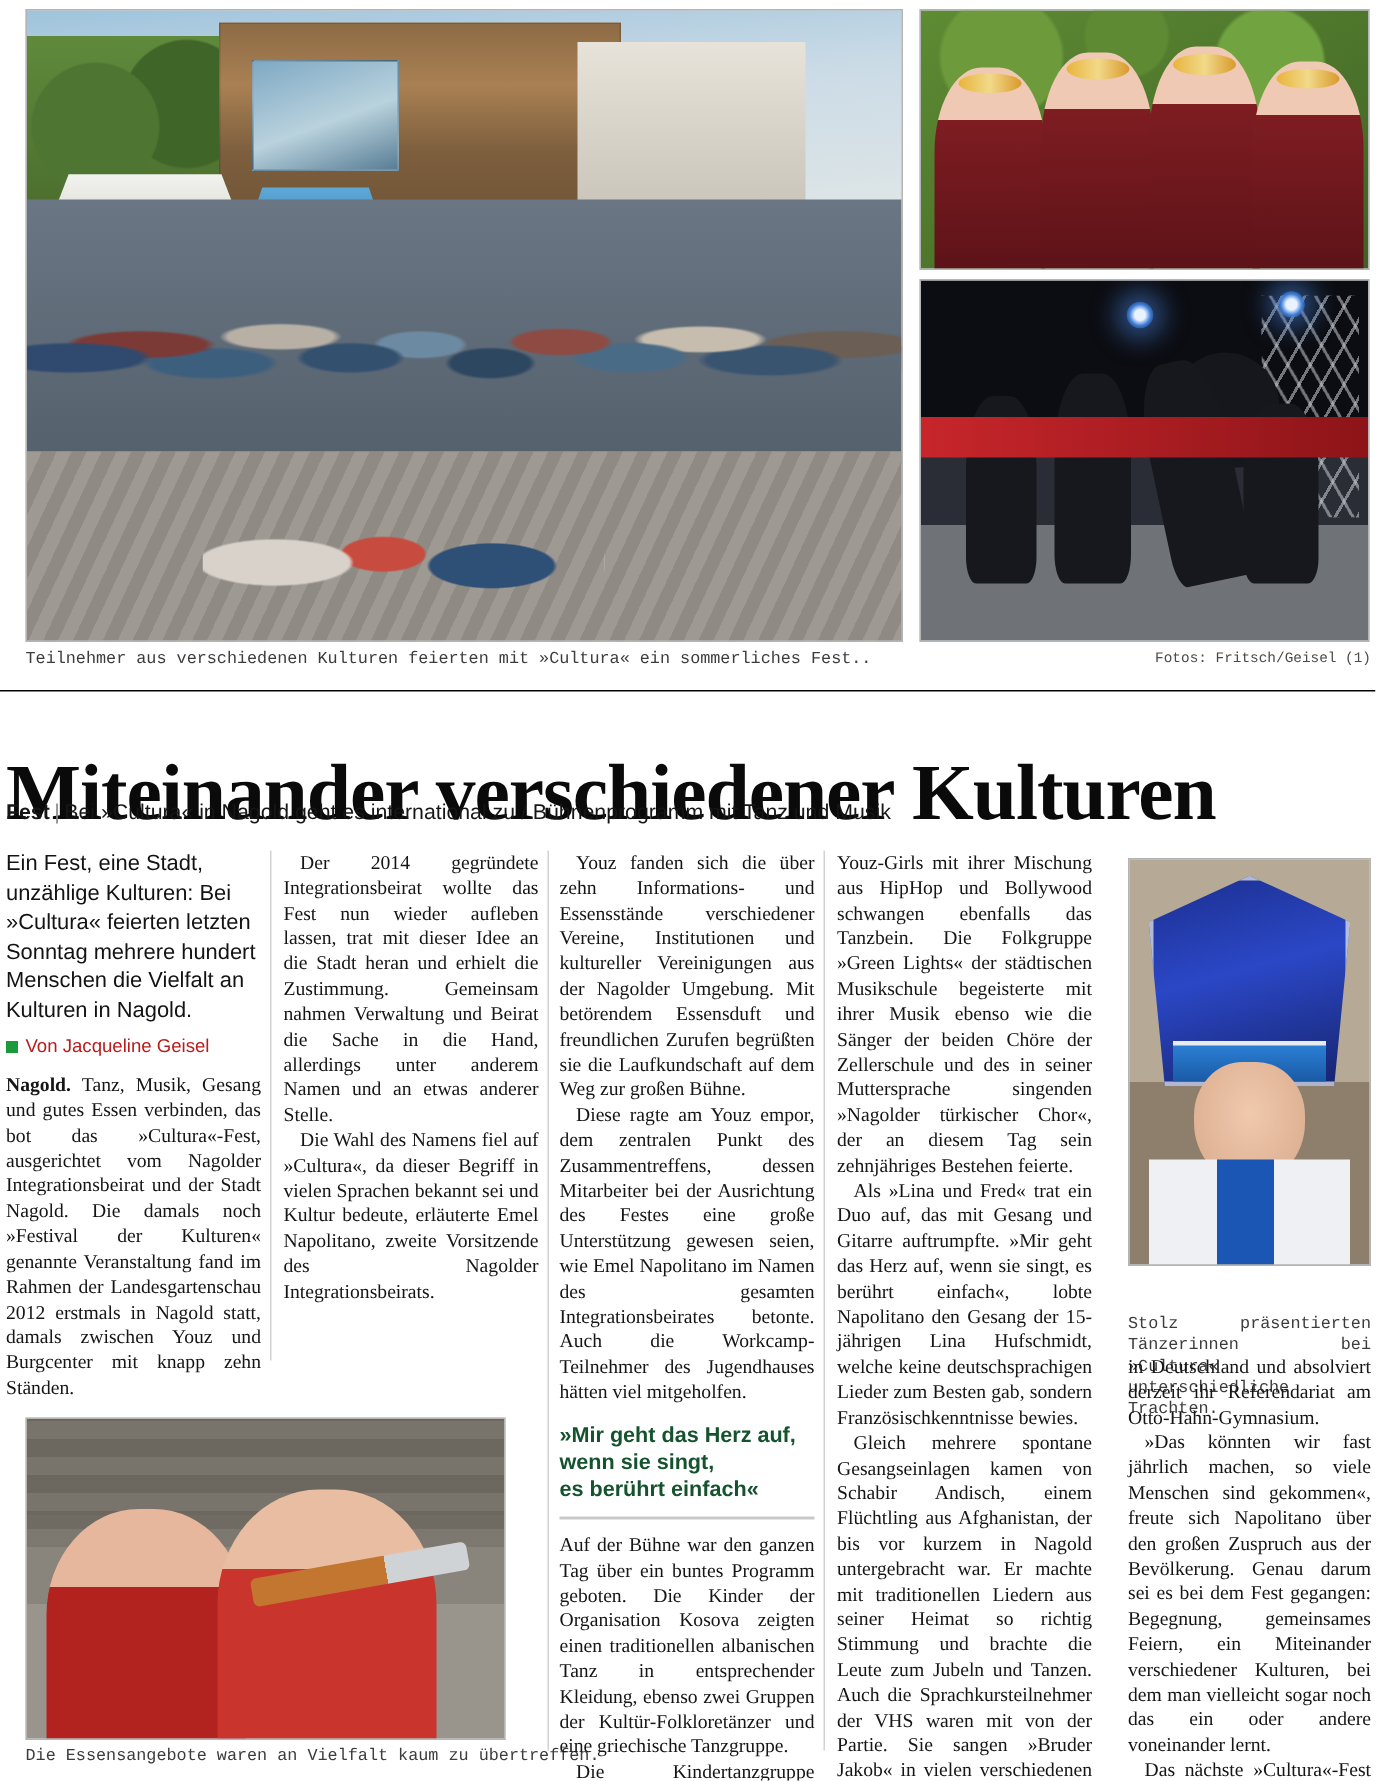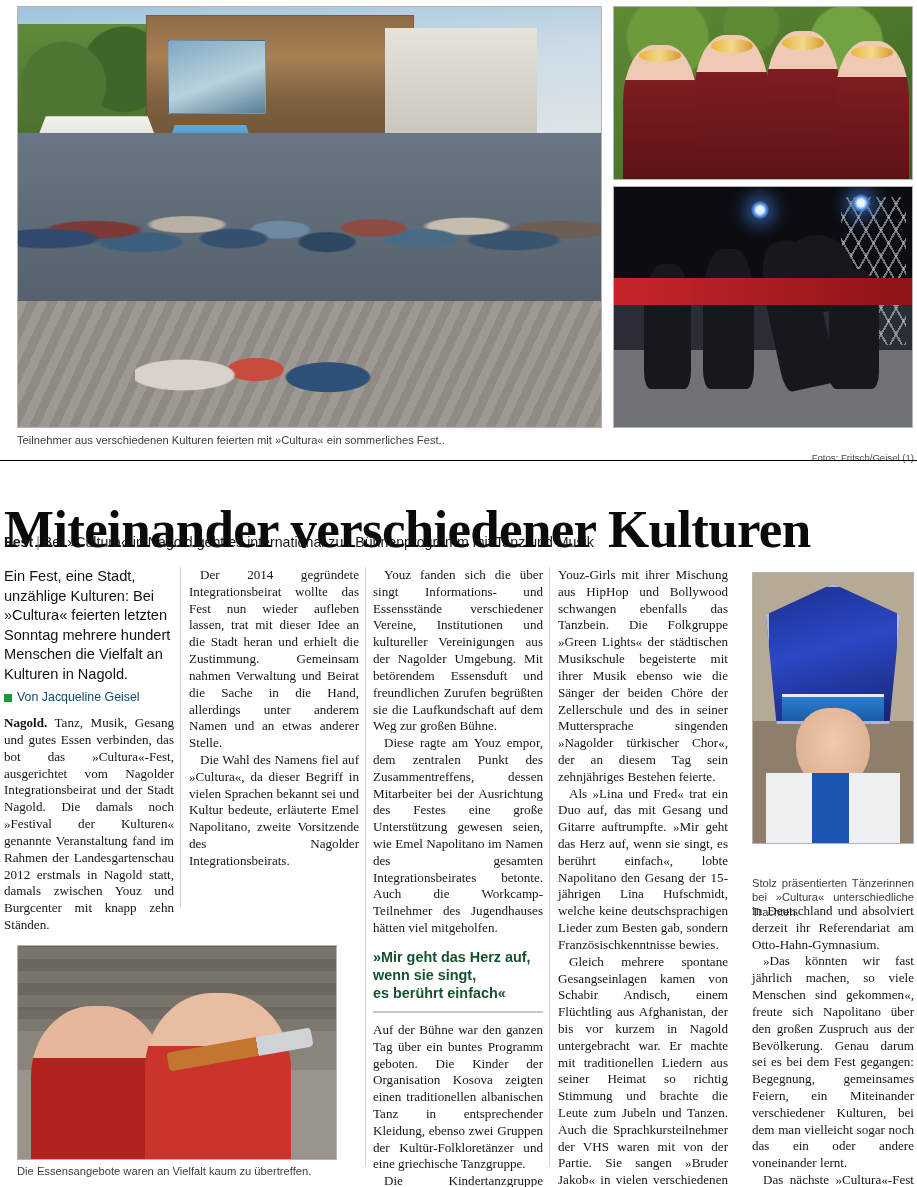--- a/index.html
+++ b/index.html
@@ -204,27 +204,27 @@
     background: radial-gradient(ellipse at 50% 42%, #f0c9ae, #d8a98a);
     border-radius: 44% 44% 50% 50%;
   }
   #photo-trachten .blouse{
     position:absolute; left:8%; bottom:0; width:84%; height:26%;
     background: linear-gradient(90deg,#eef0f3 0 34%, #1c56b4 34% 62%, #eef0f3 62% 100%);
   }
 
   
   .cap {
-    font-family: Liberation Sans, sans-serif;
+    font-family: Liberation Mono, monospace;
     font-size: 11.2px;
     color: #3c3c3c;
     line-height: 1.28;
   }
   #caption-main { left: 17px; top: 433px; width: 600px; }
-  #credit-main  { right: 3px; top: 452px; text-align: right; font-size: 9.6px; color:#4a4a4a; }
+  #credit-main  { right: 3px; top: 433px; text-align: right; font-size: 9.6px; color:#4a4a4a; }
   #caption-food { left: 17px; top: 1164px; width: 420px; }
   #caption-trachten { left: 752px; top: 876px; width: 162px; text-align: justify; }
 
   
   .rule-top { left: 0; top: 460px; width: 917px; height: 1px; background: #000; }
 
   
   #headline {
     left: 4px; top: 466px; width: 905px;
     font-family: "Liberation Serif", serif;
@@ -270,21 +270,21 @@
     font-size: 14.6px;
     line-height: 1.34;
     text-align: left;
     margin: 0 0 6px 0 !important;
     text-indent: 0 !important;
     color: #131313;
   }
   .byline {
     font-family: "Liberation Sans", sans-serif;
     font-size: 12.4px;
-    color: #0c4a6e;
+    color: #b91c1c;
     margin: 0 0 9px 0 !important;
     text-indent: 0 !important;
     display: flex;
     align-items: center;
     gap: 5px;
   }
   .byline .sq {
     width: 8px; height: 8px; display: inline-block;
   }
   .dateline { font-weight: 700; }
@@ -401,21 +401,21 @@
   </p>
   <p class="noindent"><span class="dateline">Nagold.</span><span> Tanz, Musik, Gesang und gutes Essen verbinden, das bot das »Cultura«-Fest, ausgerichtet vom Nagolder Integrationsbeirat und der Stadt Nagold. Die damals noch »Festival der Kulturen« genannte Veranstaltung fand im Rahmen der Landesgartenschau 2012 erstmals in Nagold statt, damals zwischen Youz und Burgcenter mit knapp zehn Ständen.</span></p>
 </div>
 
 <div class="col" id="col2">
   <p>Der 2014 gegründete Integrationsbeirat wollte das Fest nun wieder aufleben lassen, trat mit dieser Idee an die Stadt heran und erhielt die Zustimmung. Gemeinsam nahmen Verwaltung und Beirat die Sache in die Hand, allerdings unter anderem Namen und an etwas anderer Stelle.</p>
   <p>Die Wahl des Namens fiel auf »Cultura«, da dieser Begriff in vielen Sprachen bekannt sei und Kultur bedeute, erläuterte Emel Napolitano, zweite Vorsitzende des Nagolder Integrationsbeirats.</p>
 </div>
 
 <div class="col" id="col3">
-  <p>Youz fanden sich die über singt Informations- und Essensstände verschiedener Vereine, Institutionen und kultureller Vereinigungen aus der Nagolder Umgebung. Mit betörendem Essensduft und freundlichen Zurufen begrüßten sie die Laufkundschaft auf dem Weg zur großen Bühne.</p>
+  <p>Youz fanden sich die über zehn Informations- und Essensstände verschiedener Vereine, Institutionen und kultureller Vereinigungen aus der Nagolder Umgebung. Mit betörendem Essensduft und freundlichen Zurufen begrüßten sie die Laufkundschaft auf dem Weg zur großen Bühne.</p>
   <p>Diese ragte am Youz empor, dem zentralen Punkt des Zusammentreffens, dessen Mitarbeiter bei der Ausrichtung des Festes eine große Unterstützung gewesen seien, wie Emel Napolitano im Namen des gesamten Integrationsbeirates betonte. Auch die Workcamp-Teilnehmer des Jugendhauses hätten viel mitgeholfen.</p>
   <p class="pullquote" id="pullquote">»Mir geht das Herz auf,<br>wenn sie singt,<br>es berührt einfach«</p>
   <div class="pq-rule"></div>
   <p class="noindent">Auf der Bühne war den ganzen Tag über ein buntes Programm geboten. Die Kinder der Organisation Kosova zeigten einen traditionellen albanischen Tanz in entsprechender Kleidung, ebenso zwei Gruppen der Kultür-Folkloretänzer und eine griechische Tanzgruppe.</p>
   <p>Die Kindertanzgruppe »Firehearts«, die Theatertanzgruppe »Nagolder Spatzen« des Bürgerhauses oberer Steinberg, einige Schüler des Vereins »Saltango« sowie die</p>
 </div>
 
 <div class="col" id="col4">
   <p class="noindent">Youz-Girls mit ihrer Mischung aus HipHop und Bollywood schwangen ebenfalls das Tanzbein. Die Folkgruppe »Green Lights« der städtischen Musikschule begeisterte mit ihrer Musik ebenso wie die Sänger der beiden Chöre der Zellerschule und des in seiner Muttersprache singenden »Nagolder türkischer Chor«, der an diesem Tag sein zehnjähriges Bestehen feierte.</p>
   <p>Als »Lina und Fred« trat ein Duo auf, das mit Gesang und Gitarre auftrumpfte. »Mir geht das Herz auf, wenn sie singt, es berührt einfach«, lobte Napolitano den Gesang der 15-jährigen Lina Hufschmidt, welche keine deutschsprachigen Lieder zum Besten gab, sondern Französischkenntnisse bewies.</p>

